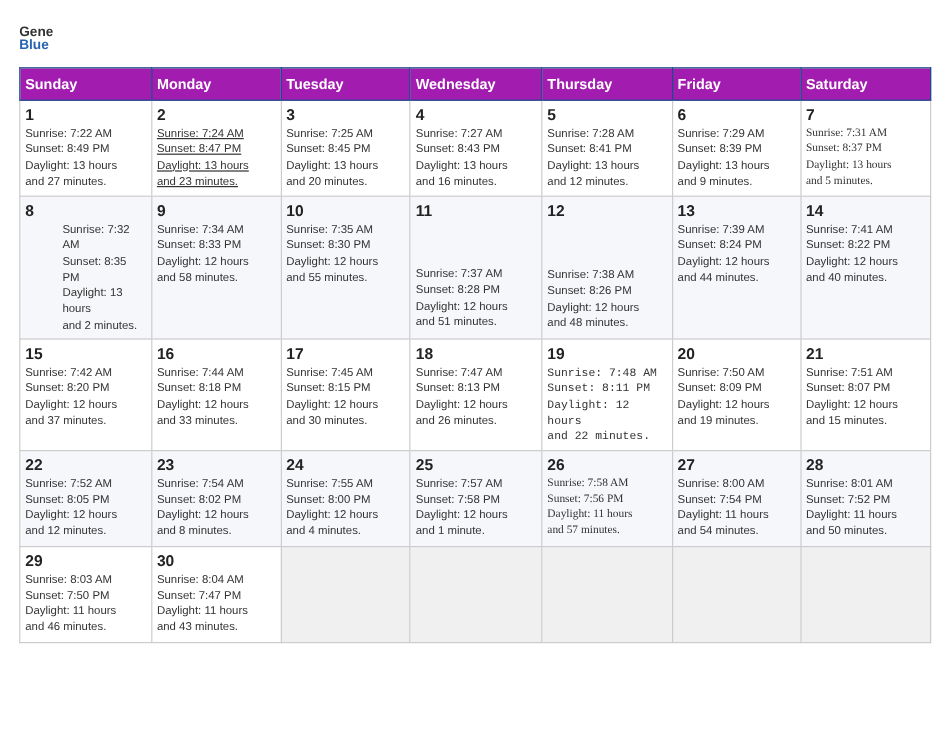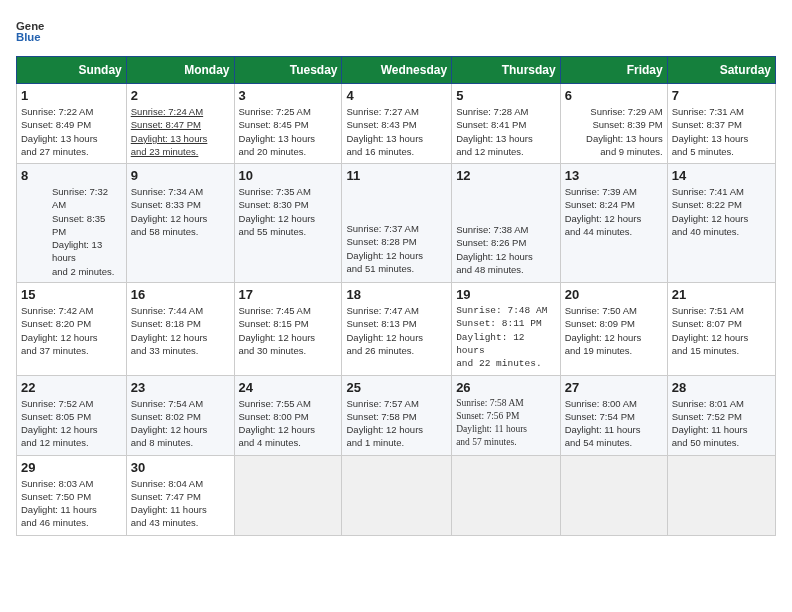--- a/index.html
+++ b/index.html
@@ -36,24 +36,24 @@
     .location {
       font-size: 14px;
       color: #444;
     }
     table {
       width: 100%;
       border-collapse: collapse;
       font-size: 10.5px;
     }
     thead tr th {
-      background: #15803d;
+      background: #a21caf;
       color: #fff;
       padding: 6px 4px;
-      text-align: right;
+      text-align: left;
       font-size: 12px;
       font-weight: bold;
       border: 1px solid #1a4a8a;
     }
     tbody tr td {
       border: 1px solid #ccc;
       vertical-align: top;
       padding: 4px 4px;
       width: 113px;
       min-height: 80px;
@@ -141,28 +141,28 @@
         </td>
         <td>
           <span class="day-num">5</span>
           <div class="day-detail" style="white-space: pre-line;">Sunrise: 7:28 AM
 Sunset: 8:41 PM
 Daylight: 13 hours
 and 12 minutes.</div>
         </td>
         <td>
           <span class="day-num">6</span>
-          <div class="day-detail" style="white-space: pre-line; text-align: right;">Sunrise: 7:29 AM
+          <div class="day-detail" style="white-space: pre-line;">Sunrise: 7:29 AM
 Sunset: 8:39 PM
 Daylight: 13 hours
 and 9 minutes.</div>
         </td>
         <td>
           <span class="day-num">7</span>
-          <div class="day-detail" style="white-space: pre-line;">Sunrise: 7:31 AM
+          <div class="day-detail" style="white-space: pre-line; font-family: Liberation Serif, serif;">Sunrise: 7:31 AM
 Sunset: 8:37 PM
 Daylight: 13 hours
 and 5 minutes.</div>
         </td>
       </tr>
       <tr>
         <td>
           <span class="day-num">8</span>
           <div class="day-detail" style="white-space: pre-line; margin-left: 31px;">Sunrise: 7:32 AM
 Sunset: 8:35 PM

